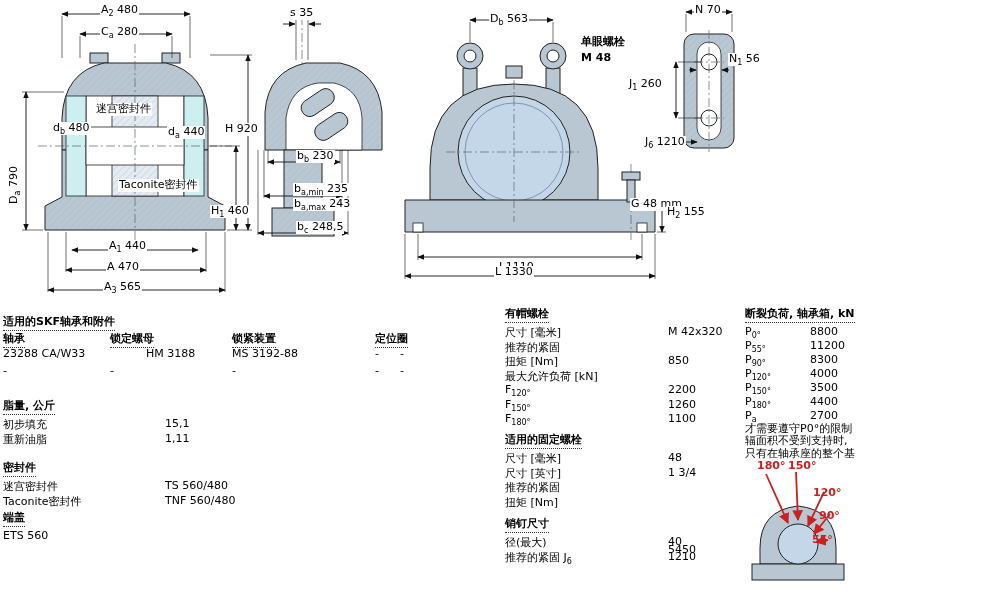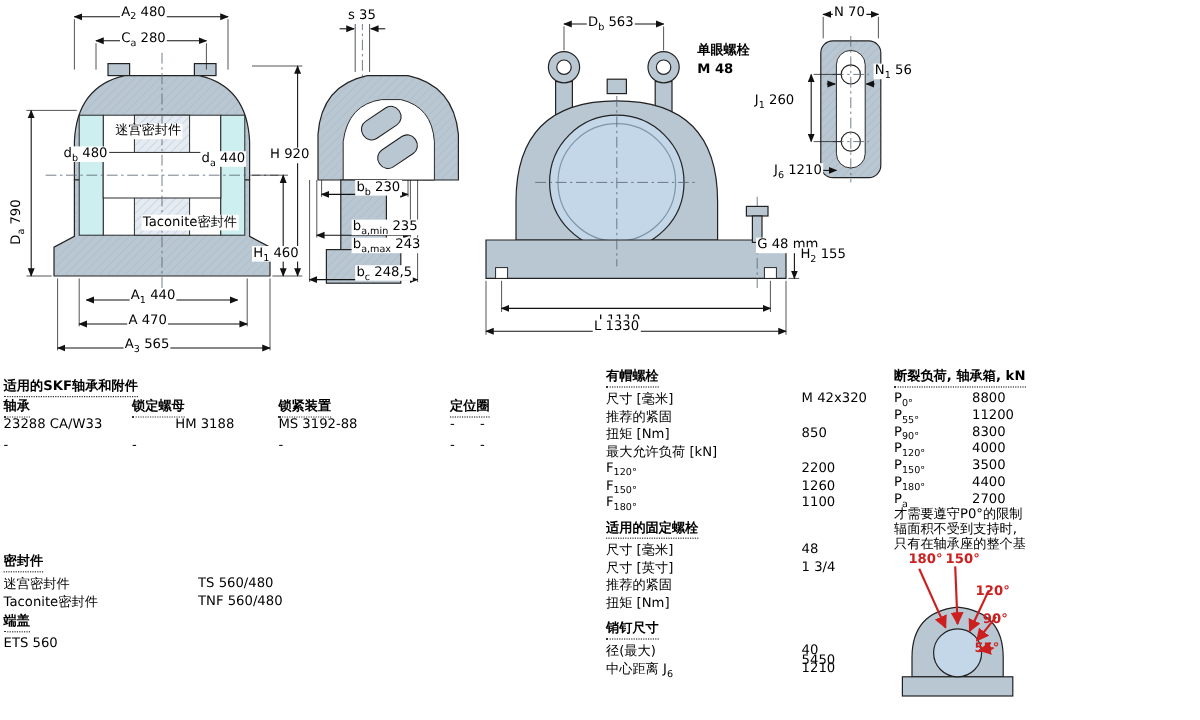--- a/index.html
+++ b/index.html
@@ -226,20 +226,27 @@
         <span class="b-cell" style="left: 372px; top: 16px;">-</span>
         <span class="b-cell" style="left: 397px; top: 16px;">-</span>
         <span class="b-cell" style="left: 0px; top: 33px;">-</span>
         <span class="b-cell" style="left: 107px; top: 33px;">-</span>
         <span class="b-cell" style="left: 229px; top: 33px;">-</span>
         <span class="b-cell" style="left: 372px; top: 33px;">-</span>
         <span class="b-cell" style="left: 397px; top: 33px;">-</span>
       </div>
   </div>
 
+  <div class="sec" style="left:3px;top:398px">
+    <div class="sec-title">脂量, 公斤</div>
+    <div class="rows" id="grease-rows">
+        <div class="spec-row" style="height: 15px;"><span><span>初步填充</span></span><span class="spec-val" style="left: 162px;">15,1</span></div>
+        <div class="spec-row" style="height: 15px;"><span><span>重新油脂</span></span><span class="spec-val" style="left: 162px;">1,11</span></div>
+      </div>
+  </div>
 
   <div class="sec" style="left:3px;top:460px">
     <div class="sec-title">密封件</div>
     <div class="rows" id="seals-rows">
         <div class="spec-row" style="height: 15px;"><span><span>迷宫密封件</span></span><span class="spec-val" style="left: 162px;">TS 560/480</span></div>
         <div class="spec-row" style="height: 15px;"><span><span>Taconite密封件</span></span><span class="spec-val" style="left: 162px;">TNF 560/480</span></div>
       </div>
   </div>
 
   <div class="sec" style="left:3px;top:510px">
@@ -269,21 +276,21 @@
         <div class="spec-row" style="height: 14.5px;"><span><span>尺寸 [英寸]</span></span><span class="spec-val" style="left: 163px;">1 3/4</span></div>
         <div class="spec-row" style="height: 14.5px;"><span><span>推荐的紧固</span></span></div>
         <div class="spec-row" style="height: 14.5px;"><span><span>扭矩 [Nm]</span></span><span class="spec-val" style="left: 163px; margin-top: 48px;">5450</span></div>
       </div>
   </div>
 
   <div class="sec" style="left:505px;top:516px">
     <div class="sec-title">销钉尺寸</div>
     <div class="rows" id="pins-rows">
         <div class="spec-row" style="height: 14.5px;"><span><span>径(最大)</span></span><span class="spec-val" style="left: 163px;">40</span></div>
-        <div class="spec-row" style="height: 14.5px;"><span><span>中心距离 J</span><sub>6</sub></span><span class="spec-val" style="left: 163px;">1210</span></div>
+        <div class="spec-row" style="height: 14.5px;"><span><span>推荐的紧固 J</span><sub>6</sub></span><span class="spec-val" style="left: 163px;">1210</span></div>
       </div>
   </div>
 
   <div class="sec" style="left:745px;top:306px">
     <div class="sec-title">断裂负荷, 轴承箱, kN</div>
     <div class="rows" id="loads-rows">
         <div class="spec-row" style="height: 14px;"><span><span>P</span><sub>0°</sub></span><span class="spec-val" style="left: 65px;">8800</span></div>
         <div class="spec-row" style="height: 14px;"><span><span>P</span><sub>55°</sub></span><span class="spec-val" style="left: 65px;">11200</span></div>
         <div class="spec-row" style="height: 14px;"><span><span>P</span><sub>90°</sub></span><span class="spec-val" style="left: 65px;">8300</span></div>
         <div class="spec-row" style="height: 14px;"><span><span>P</span><sub>120°</sub></span><span class="spec-val" style="left: 65px;">4000</span></div>

